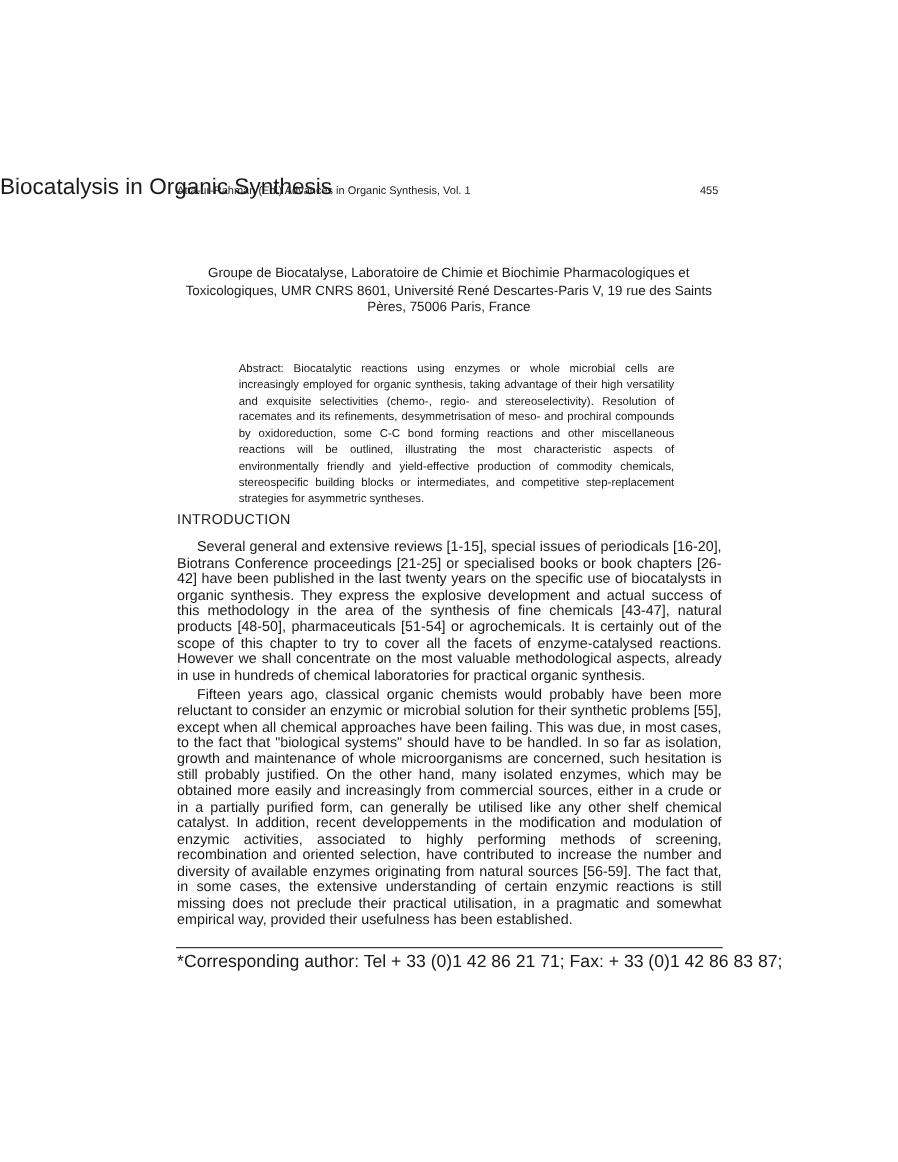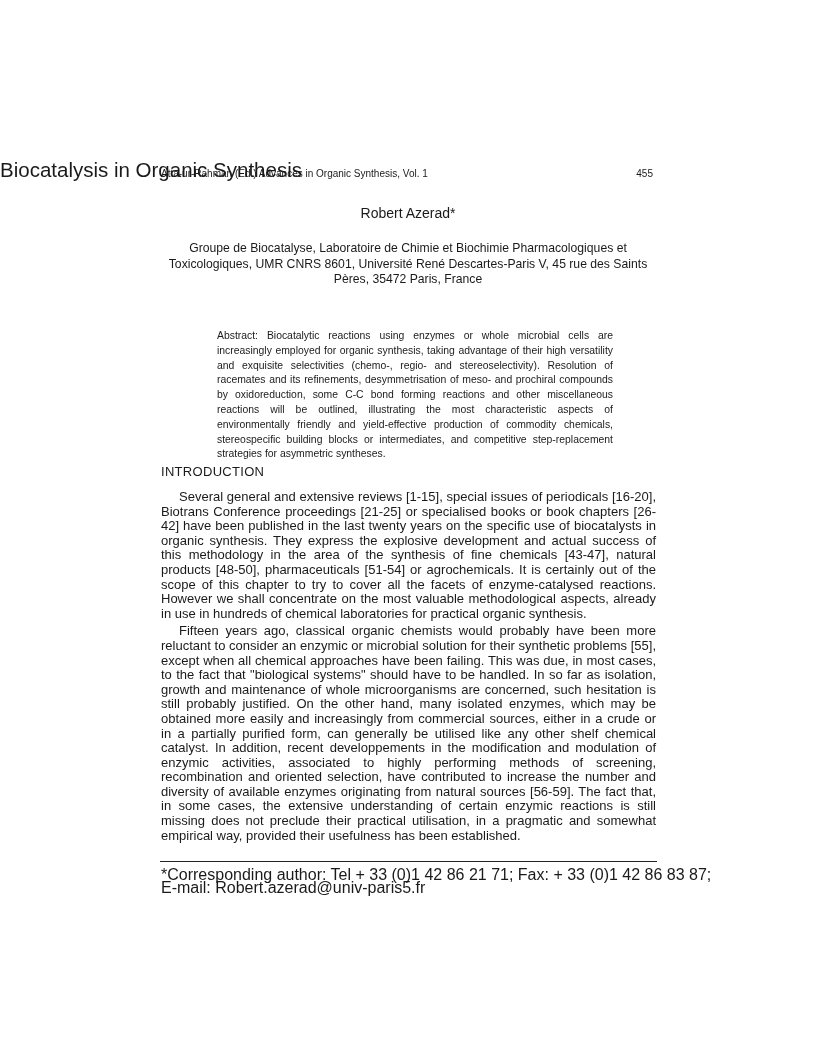--- a/index.html
+++ b/index.html
@@ -24,36 +24,34 @@
 
 <div class="page">
 
   <div class="hdr">
     <div>Atta-ur-Rahman (Ed.) Advances in Organic Synthesis, Vol. 1</div>
     <span class="num">455</span>
   </div>
 
   <div class="title">Biocatalysis in Organic Synthesis</div>
 
-  <div class="author">Robert Azerad*</div>
 
-  <div class="affil">Groupe de Biocatalyse, Laboratoire de Chimie et Biochimie Pharmacologiques et Toxicologiques, UMR CNRS 8601, Université René Descartes-Paris V, 45 rue des Saints Pères, 35472 Paris, France</div>
+  <div class="affil">Groupe de Biocatalyse, Laboratoire de Chimie et Biochimie Pharmacologiques et Toxicologiques, UMR CNRS 8601, Université René Descartes-Paris V, 19 rue des Saints Pères, 75006 Paris, France</div>
 
   <div class="abstract">
     <span>Abstract:</span>
     <span>Biocatalytic reactions using enzymes or whole microbial cells are increasingly employed for organic synthesis, taking advantage of their high versatility and exquisite selectivities (chemo-, regio- and stereoselectivity). Resolution of racemates and its refinements, desymmetrisation of meso- and prochiral compounds by oxidoreduction, some C-C bond forming reactions and other miscellaneous reactions will be outlined, illustrating the most characteristic aspects of environmentally friendly and yield-effective production of commodity chemicals, stereospecific building blocks or intermediates, and competitive step-replacement strategies for asymmetric syntheses.</span>
   </div>
 
   <div class="heading">INTRODUCTION</div>
 
   <div class="body">
     <p>Several general and extensive reviews [1-15], special issues of periodicals [16-20], Biotrans Conference proceedings [21-25] or specialised books or book chapters [26-42] have been published in the last twenty years on the specific use of biocatalysts in organic synthesis. They express the explosive development and actual success of this methodology in the area of the synthesis of fine chemicals [43-47], natural products [48-50], pharmaceuticals [51-54] or agrochemicals. It is certainly out of the scope of this chapter to try to cover all the facets of enzyme-catalysed reactions. However we shall concentrate on the most valuable methodological aspects, already in use in hundreds of chemical laboratories for practical organic synthesis.</p>
     <p>Fifteen years ago, classical organic chemists would probably have been more reluctant to consider an enzymic or microbial solution for their synthetic problems [55], except when all chemical approaches have been failing. This was due, in most cases, to the fact that "biological systems" should have to be handled. In so far as isolation, growth and maintenance of whole microorganisms are concerned, such hesitation is still probably justified. On the other hand, many isolated enzymes, which may be obtained more easily and increasingly from commercial sources, either in a crude or in a partially purified form, can generally be utilised like any other shelf chemical catalyst. In addition, recent developpements in the modification and modulation of enzymic activities, associated to highly performing methods of screening, recombination and oriented selection, have contributed to increase the number and diversity of available enzymes originating from natural sources [56-59]. The fact that, in some cases, the extensive understanding of certain enzymic reactions is still missing does not preclude their practical utilisation, in a pragmatic and somewhat empirical way, provided their usefulness has been established.</p>
   </div>
 
   <div class="rule"></div>
 
   <div class="foot">
     <div>*Corresponding author: Tel + 33 (0)1 42 86 21 71; Fax: + 33 (0)1 42 86 83 87;</div>
-    <div>E-mail: Robert.azerad@univ-paris5.fr</div>
   </div>
 
 </div>
 
 </body></html>

